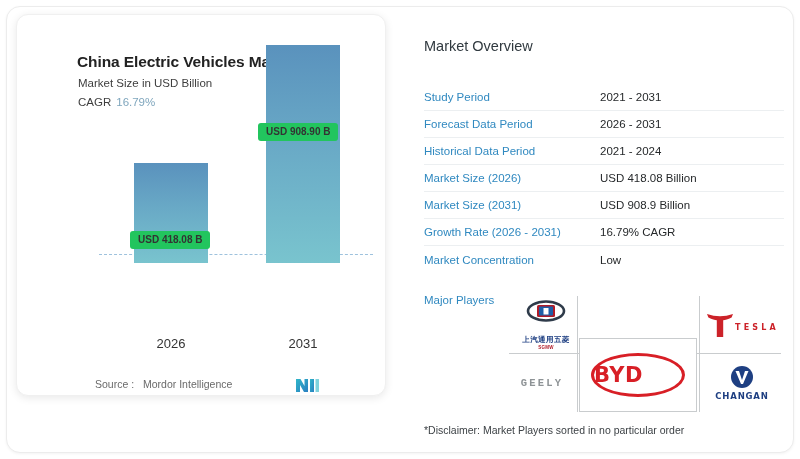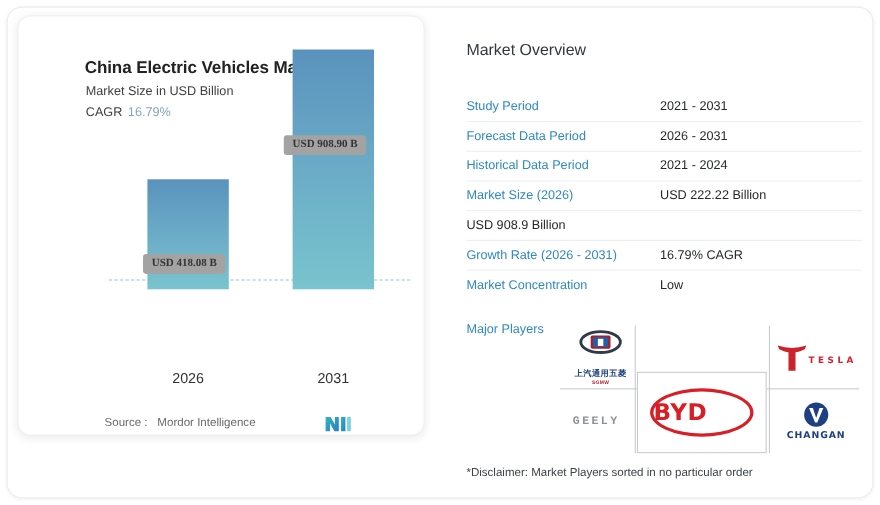--- a/index.html
+++ b/index.html
@@ -60,26 +60,25 @@
   }
   .bar {
     position: absolute; bottom: 0;
     background: linear-gradient(to bottom, #5a92bd 0%, #69a9c6 45%, #79c4ce 100%);
   }
   .bar-2026 { left: 101px; width: 74px; height: 100px; bottom: 92px; }
   .bar-2031 { left: 233px; width: 74px; height: 218px; bottom: 92px; }
 
   .pill {
     position: absolute;
-    background: #a3a3a3;
+    background: #22c55e;
     border-radius: 3px;
     padding: 3px 8px 4px 8px;
     font-size: 10px; font-weight: bold; color: #333333;
     white-space: nowrap;
-    font-family: Liberation Serif, serif;
   }
   .pill-2026 { left: 97px; top: 116px; }
   .pill-2031 { left: 225px; top: 8px; }
 
   .axis-label {
     position: absolute; top: 221px;
     font-size: 13px; color: #333333; text-align: center; width: 80px;
   }
   .axis-2026 { left: 98px; }
   .axis-2031 { left: 230px; }
@@ -230,23 +229,24 @@
      <div class="trow">
        <div class="tlabel">Forecast Data Period</div>
        <div class="tval">2026 - 2031</div>
      </div>
      <div class="trow">
        <div class="tlabel">Historical Data Period</div>
        <div class="tval">2021 - 2024</div>
      </div>
      <div class="trow">
        <div class="tlabel">Market Size (2026)</div>
-       <div class="tval">USD 222.22 Billion</div>
-     </div>
-     <div class="trow">
+       <div class="tval">USD 418.08 Billion</div>
+     </div>
+     <div class="trow">
+       <div class="tlabel">Market Size (2031)</div>
        <div class="tval">USD 908.9 Billion</div>
      </div>
      <div class="trow">
        <div class="tlabel">Growth Rate (2026 - 2031)</div>
        <div class="tval">16.79% CAGR</div>
      </div>
      <div class="trow">
        <div class="tlabel">Market Concentration</div>
        <div class="tval">Low</div>
      </div>

